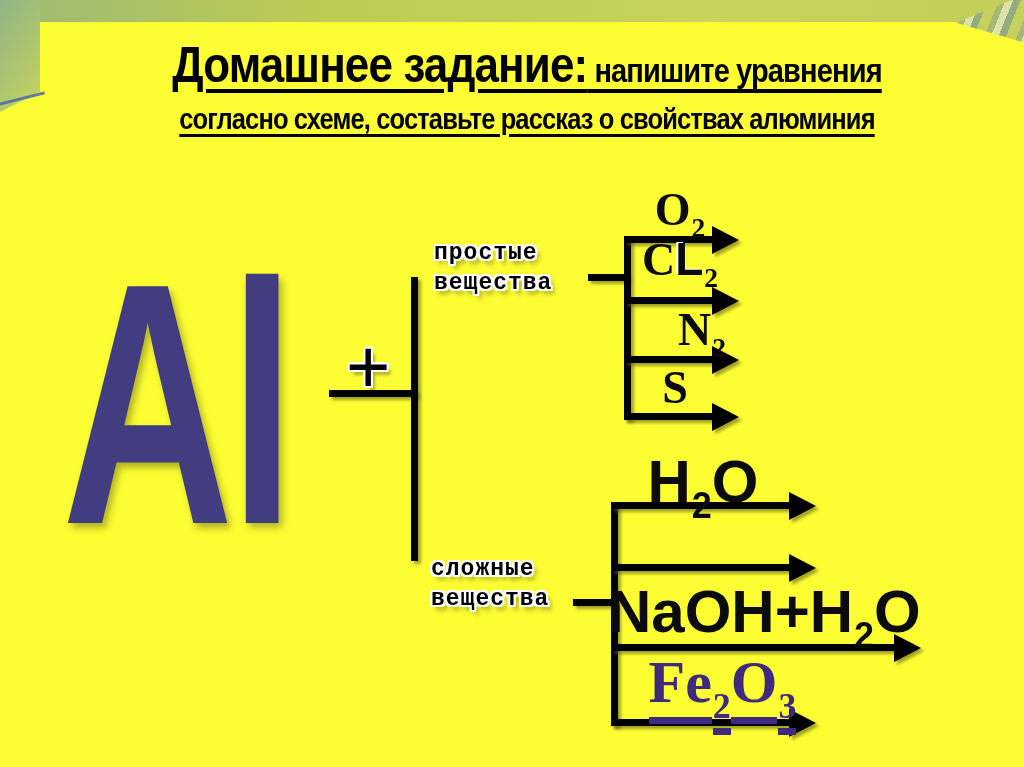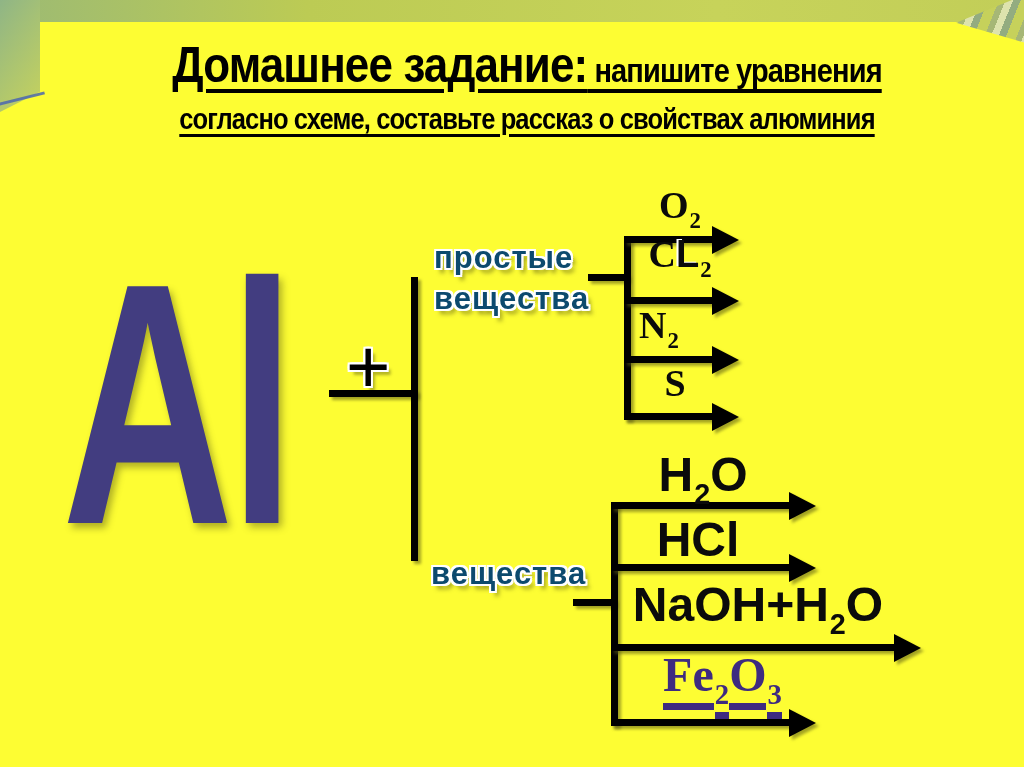--- a/index.html
+++ b/index.html
@@ -67,37 +67,37 @@
   #a-o2   { left:624px; top:236px; width:88px; }
   #a-cl2  { left:624px; top:297px; width:88px; }
   #a-n2   { left:624px; top:356px; width:88px; }
   #a-s    { left:624px; top:413px; width:88px; }
   #a-h2o  { left:611px; top:502px; width:178px; }
   #a-hcl  { left:611px; top:564px; width:178px; }
   #a-naoh { left:611px; top:644px; width:283px; }
   #a-fe   { left:611px; top:719px; width:178px; }
   
   .wordart {
-    position:absolute; font-family:Liberation Sans, sans-serif; font-weight:bold;
-    font-size:31px; line-height:1.32; color:#0c4a6e; letter-spacing:1px;
+    position:absolute; font-family:Liberation Mono, monospace; font-weight:bold;
+    font-size:23px; line-height:1.32; color:#000000; letter-spacing:1px;
     text-shadow:-2px -2px 0 #fff,2px -2px 0 #fff,-2px 2px 0 #fff,2px 2px 0 #fff,
       0 -2px 0 #fff,0 2px 0 #fff,-2px 0 0 #fff,2px 0 0 #fff,4px 5px 4px rgba(60,60,10,.5);
   }
   #label-simple  { left:434px; top:238px; }
   #label-complex { left:431px; top:554px; }
   
   .formula { position:absolute; color:#0b0b0b; white-space:nowrap; text-align:center; }
-  .f-serif { font-family:"Liberation Serif", serif; font-weight:bold; font-size:38px; }
-  .f-sans  { font-family:"Liberation Sans", sans-serif; font-weight:bold; font-size:48px; }
+  .f-serif { font-family:"Liberation Serif", serif; font-weight:bold; font-size:46px; }
+  .f-sans  { font-family:"Liberation Sans", sans-serif; font-weight:bold; font-size:60px; }
   .formula .sub { font-size:.6em; vertical-align:-0.45em; margin-left:1px; }
   .f-serif .alt { font-family:"Liberation Sans", sans-serif; text-shadow:-2px -1px 0 #fff; }
   .formula.underlined span { border-bottom:7px solid currentColor; padding-bottom:2px;font-family:Liberation Serif, serif; }
   #f-o2   { left:632px; top:183px; width:96px; }
   #f-cl2  { left:628px; top:232px; width:104px; }
-  #f-n2   { left:611px; top:303px; width:96px; }
+  #f-n2   { left:630px; top:303px; width:96px;text-align:right; }
   #f-s    { left:630px; top:361px; width:90px; }
   #f-h2o  { left:628px; top:447px; width:150px; }
   #f-hcl  { left:628px; top:512px; width:140px; }
   #f-naoh { left:608px; top:577px; width:300px; }
   #f-fe   { left:640px; top:647px; width:165px; }
 </style>
 </head>
 <body>
 
 <div class="slide">
@@ -129,26 +129,26 @@
   <div class="arrow" id="a-h2o"></div>
   <div class="arrow" id="a-hcl"></div>
   <div class="arrow" id="a-naoh"></div>
   <div class="arrow" id="a-fe"></div>
 
   <div class="wordart" id="label-simple">
     <div>простые</div>
     <div>вещества</div>
   </div>
   <div class="wordart" id="label-complex">
+    <div>сложные</div>
     <div>вещества</div>
   </div>
 
   <div class="formula f-serif" id="f-o2"><span>O</span><span class="sub">2</span></div>
   <div class="formula f-serif" id="f-cl2"><span>C</span><span class="alt">L</span><span class="sub">2</span></div>
   <div class="formula f-serif" id="f-n2"><span>N</span><span class="sub">2</span></div>
   <div class="formula f-serif" id="f-s"><span>S</span></div>
 
   <div class="formula f-sans" id="f-h2o"><span>H</span><span class="sub">2</span><span>O</span></div>
-  <div class="formula f-sans" id="f-hcl"><span>HCl</span></div>
   <div class="formula f-sans" id="f-naoh"><span>NaOH+H</span><span class="sub">2</span><span>O</span></div>
   <div class="formula f-sans underlined" id="f-fe" style="color: rgb(62, 43, 128);"><span>Fe</span><span class="sub">2</span><span>O</span><span class="sub">3</span></div>
 
 </div>
 
 </body></html>

